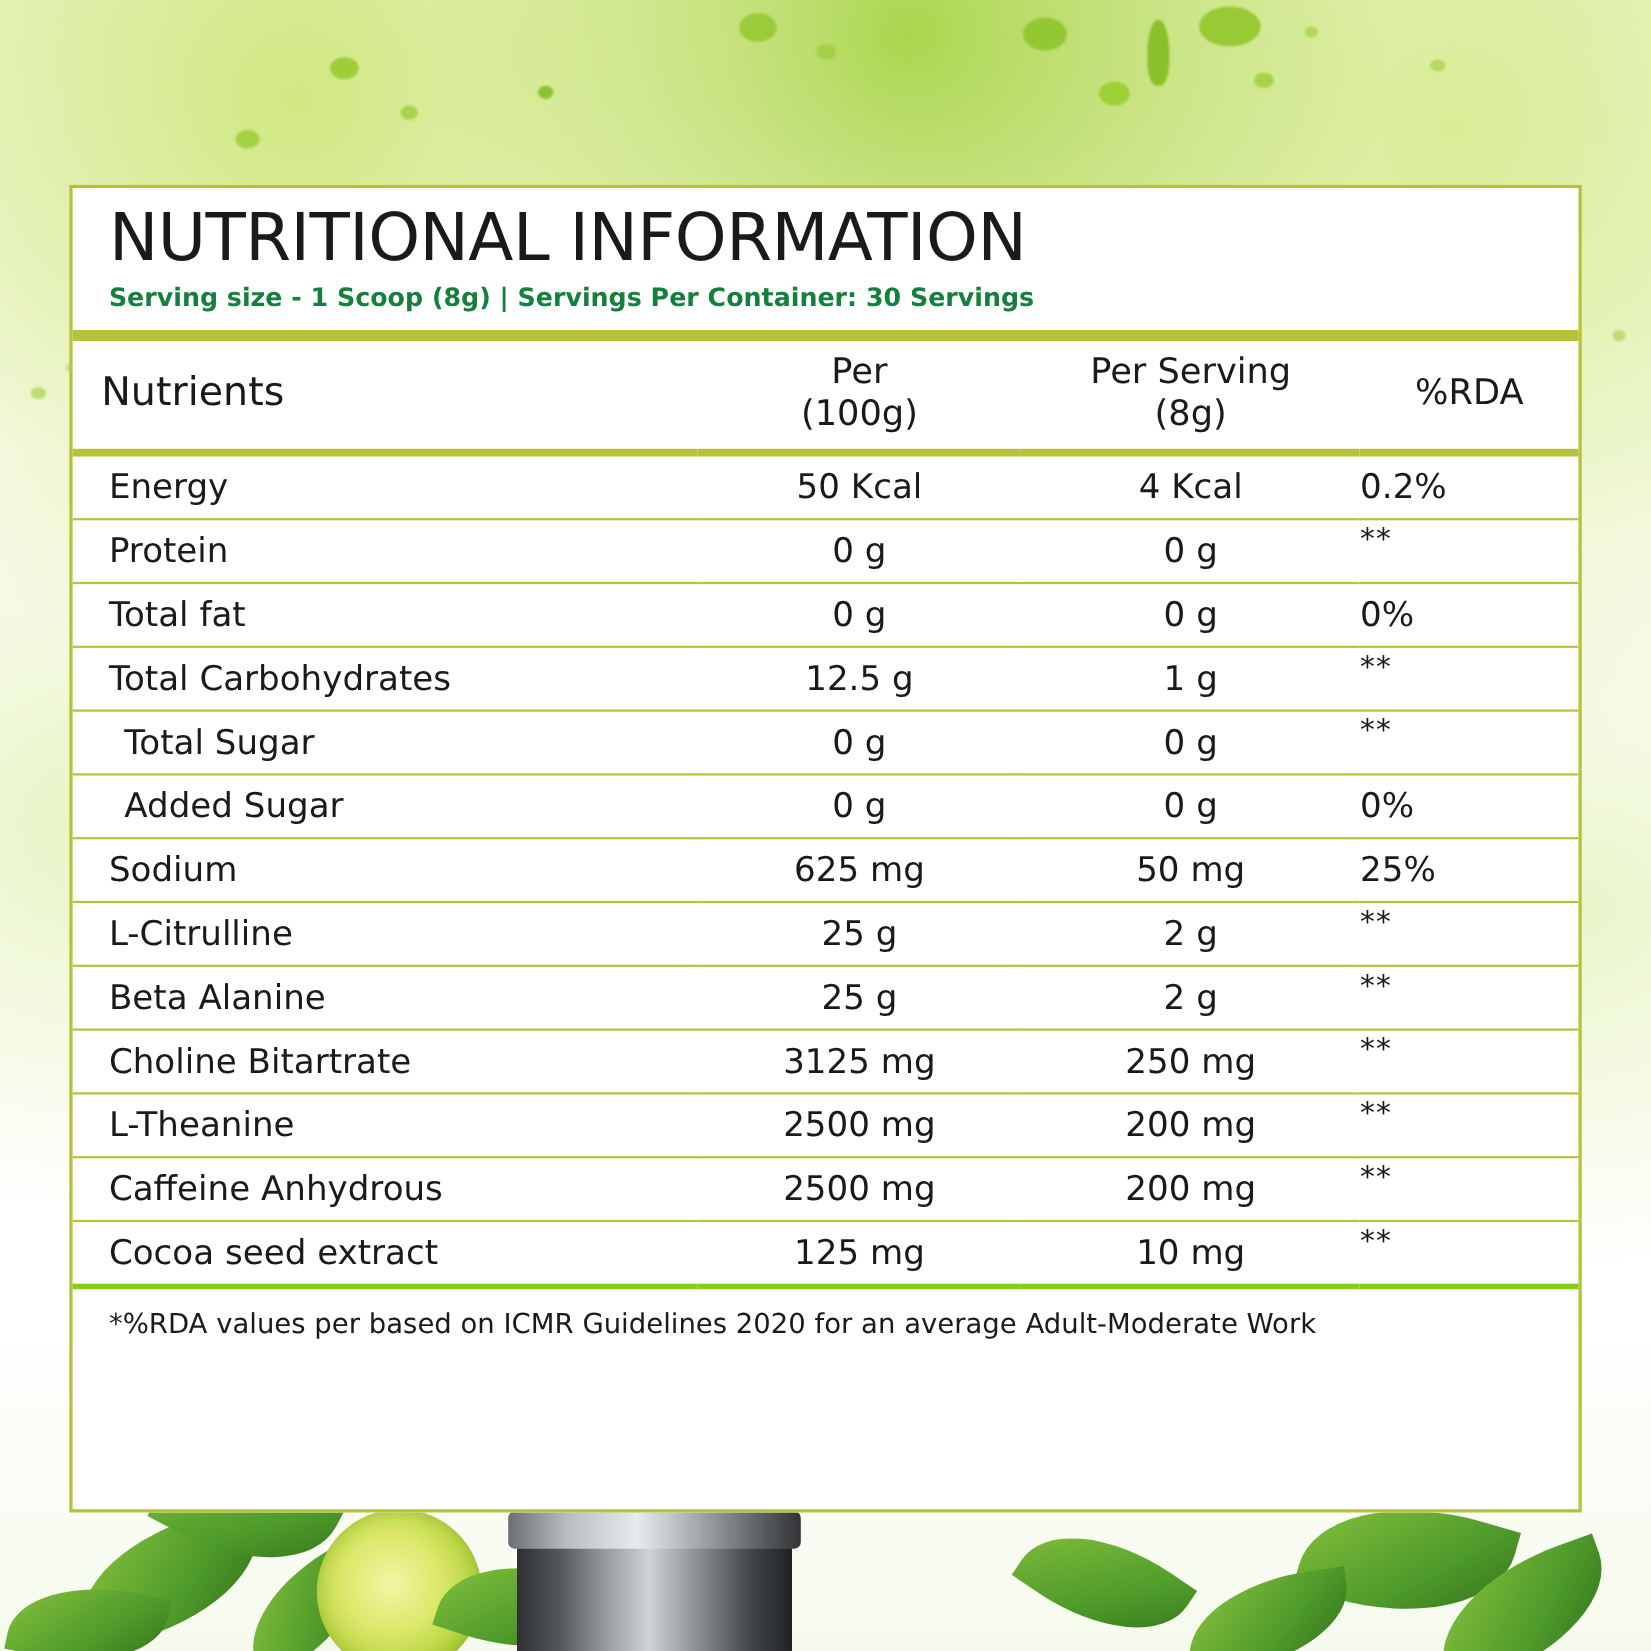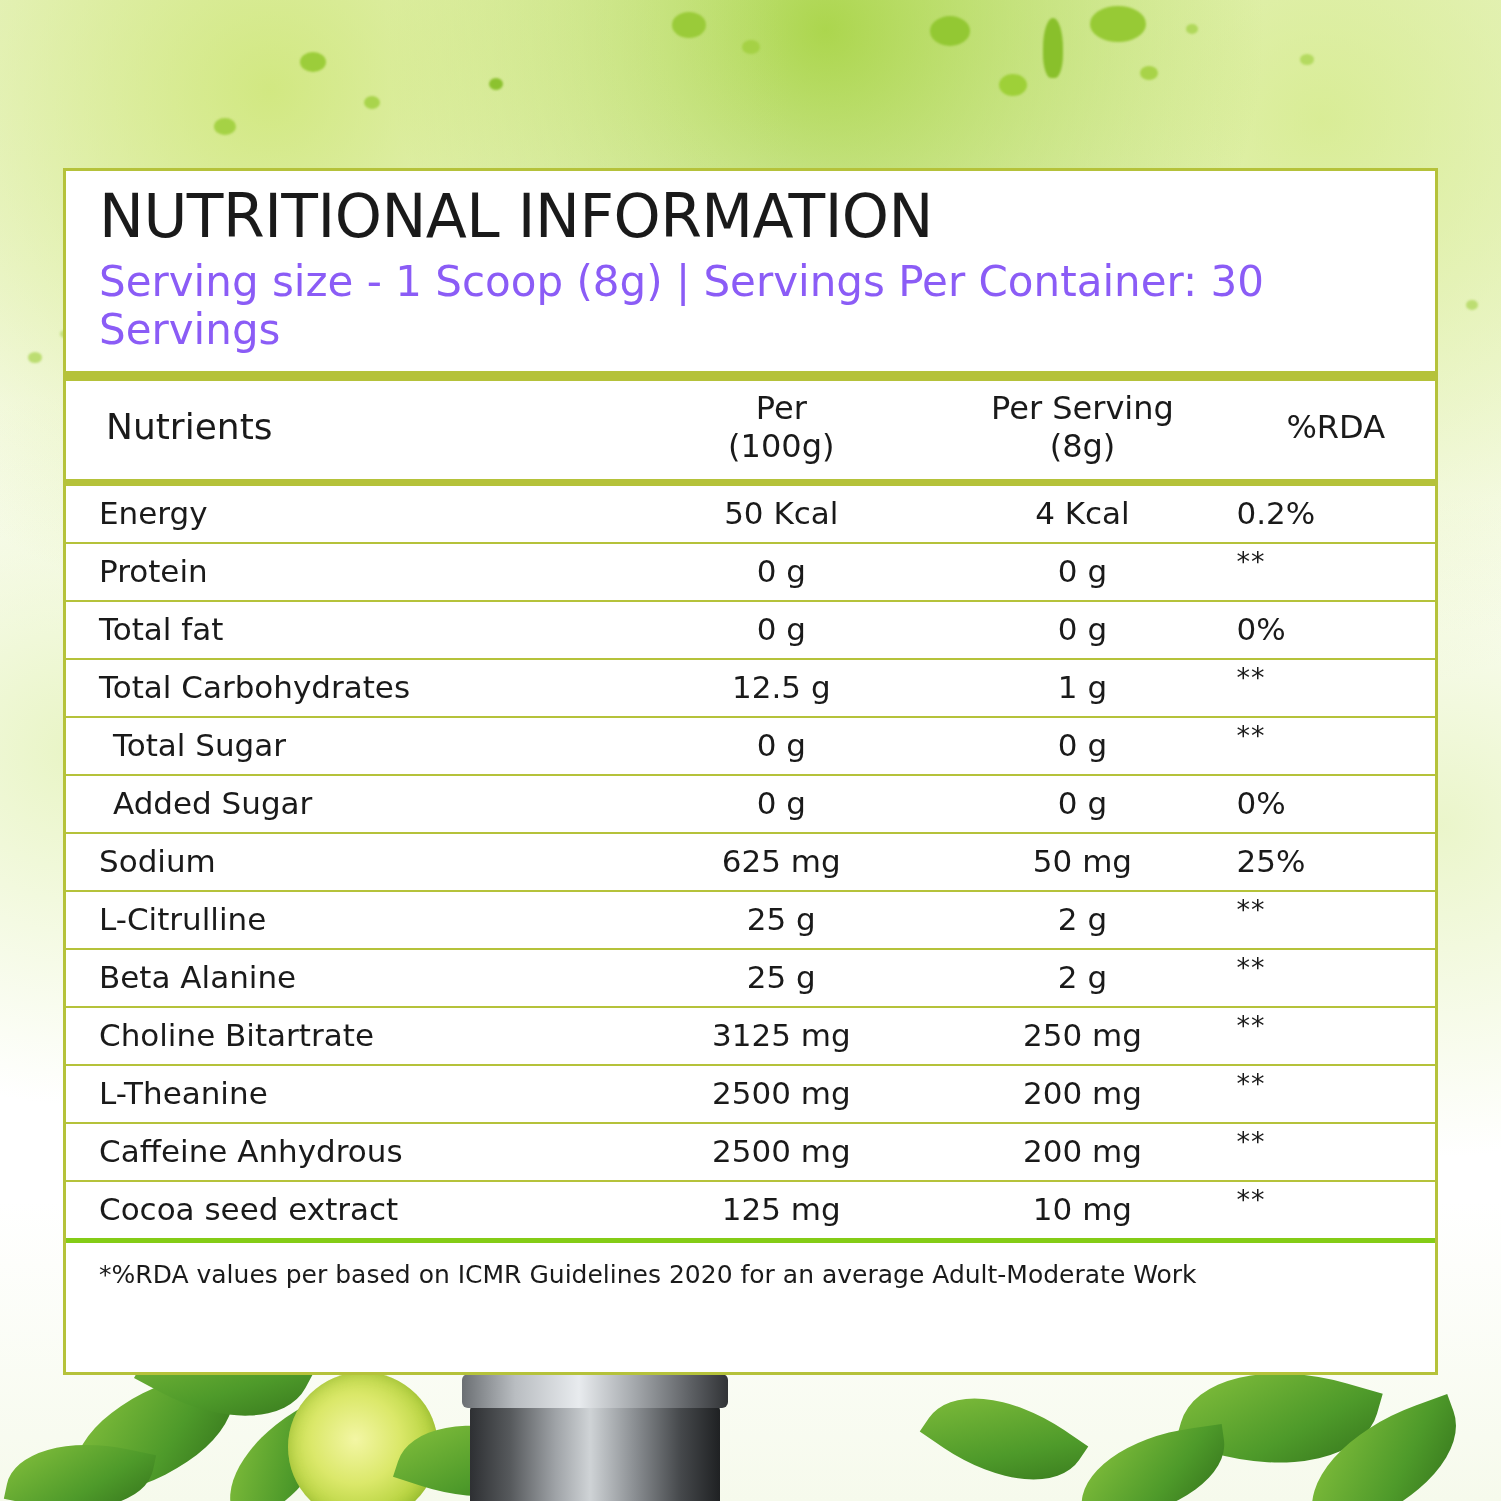--- a/index.html
+++ b/index.html
@@ -75,24 +75,25 @@
 
   .title {
     font-size: 60px;
     letter-spacing: -0.5px;
     color: #1a1a1a;
     padding: 14px 18px 0 33px;
     line-height: 1.05;
     font-weight: 400;
   }
   .subtitle {
-    font-size: 42px;
-    color: #8b5cf6;
+    font-size: 23px;
+    color: #15803d;
     padding: 10px 0 0 33px;
     line-height: 1.15;
+    font-weight: bold;
   }
 
   .divider-bar {
     margin: 16px 0 0 0;
     height: 10px;
     background: #b5c23a;
   }
 
   table.nutri {
     width: 100%;
@@ -107,21 +108,21 @@
   thead th {
     font-weight: 400;
     font-size: 32px;
     color: #1a1a1a;
     padding: 8px 0 14px 0;
     vertical-align: middle;
     border-bottom: 7px solid #b5c23a;
   }
   thead th.name {
     text-align: left;
-    padding-left: 40px;
+    padding-left: 26px;
     font-size: 36px;
     vertical-align: middle;
   }
   thead th .l2 { display: block; }
 
   tbody td {
     font-size: 31px;
     color: #1a1a1a;
     border-bottom: 2px solid #b5c23a;
     padding: 7px 0 8px 0;

